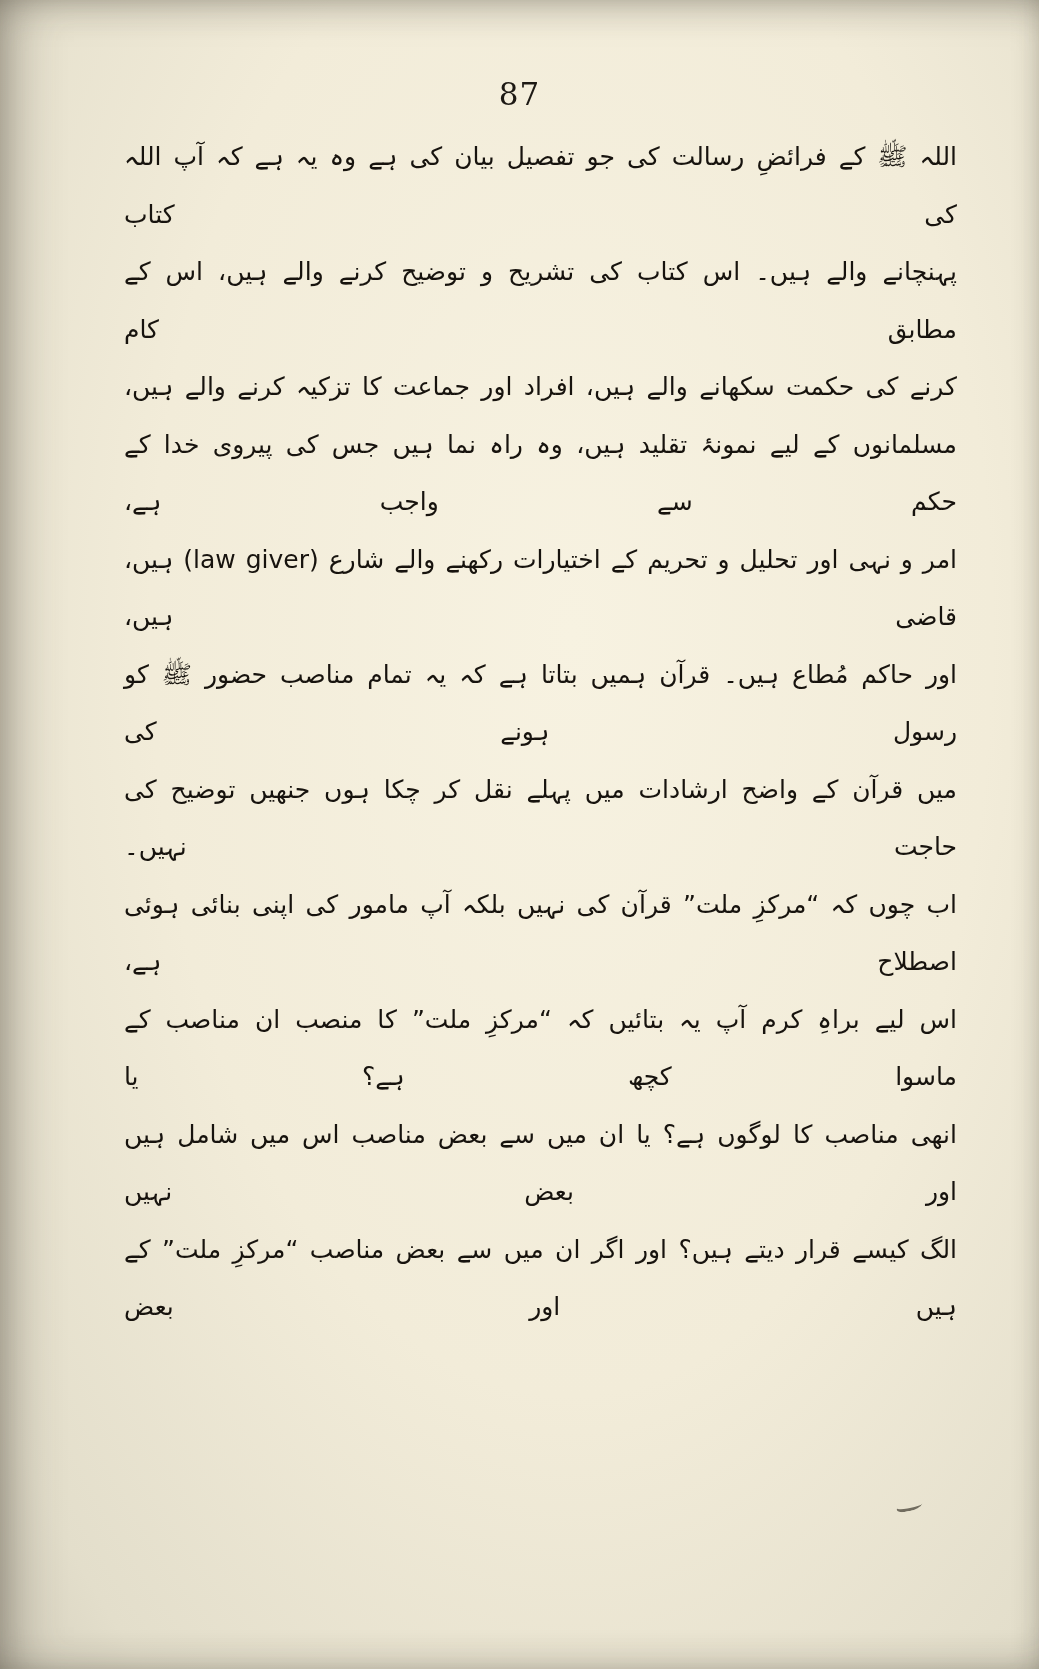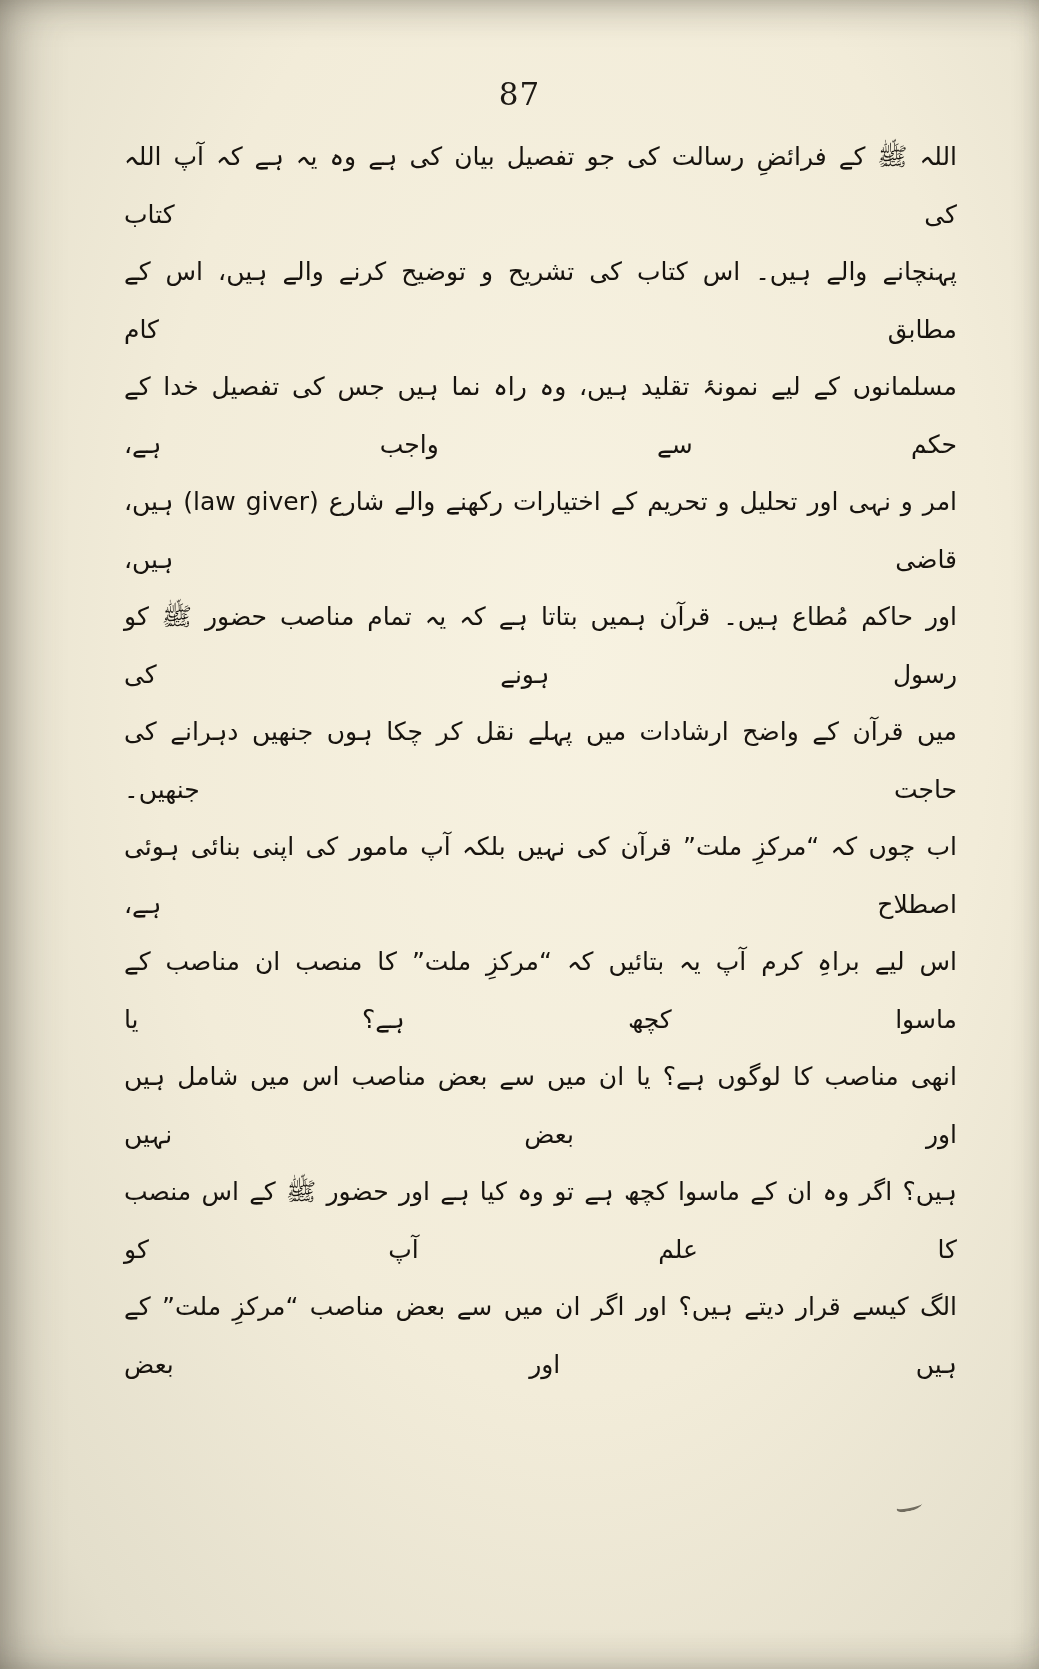--- a/index.html
+++ b/index.html
@@ -69,27 +69,27 @@
 </head>
 <body>
 
 <div class="page">
 
   <div class="page-number">87</div>
 
   <div class="text-block">
     <div class="line">اللہ ﷺ کے فرائضِ رسالت کی جو تفصیل بیان کی ہے وہ یہ ہے کہ آپ اللہ کی کتاب</div>
     <div class="line">پہنچانے والے ہیں۔ اس کتاب کی تشریح و توضیح کرنے والے ہیں، اس کے مطابق کام</div>
-    <div class="line">مسلمانوں کے لیے نمونۂ تقلید ہیں، وہ راہ نما ہیں جس کی تفصیل خدا کے حکم سے واجب ہے،</div>
+    <div class="line">کرنے کی حکمت سکھانے والے ہیں، افراد اور جماعت کا تزکیہ کرنے والے ہیں،</div>
+    <div class="line">مسلمانوں کے لیے نمونۂ تقلید ہیں، وہ راہ نما ہیں جس کی پیروی خدا کے حکم سے واجب ہے،</div>
     <div class="line">امر و نہی اور تحلیل و تحریم کے اختیارات رکھنے والے شارع (law giver) ہیں، قاضی ہیں،</div>
     <div class="line">اور حاکم مُطاع ہیں۔ قرآن ہمیں بتاتا ہے کہ یہ تمام مناصب حضور ﷺ کو رسول ہونے کی</div>
-    <div class="line">میں قرآن کے واضح ارشادات میں پہلے نقل کر چکا ہوں جنھیں دہرانے کی حاجت جنھیں۔</div>
+    <div class="line">میں قرآن کے واضح ارشادات میں پہلے نقل کر چکا ہوں جنھیں توضیح کی حاجت نہیں۔</div>
     <div class="line">اب چوں کہ “مرکزِ ملت” قرآن کی نہیں بلکہ آپ مامور کی اپنی بنائی ہوئی اصطلاح ہے،</div>
     <div class="line">اس لیے براہِ کرم آپ یہ بتائیں کہ “مرکزِ ملت” کا منصب ان مناصب کے ماسوا کچھ ہے؟ یا</div>
     <div class="line">انھی مناصب کا لوگوں ہے؟ یا ان میں سے بعض مناصب اس میں شامل ہیں اور بعض نہیں</div>
-    <div class="line">ہیں؟ اگر وہ ان کے ماسوا کچھ ہے تو وہ کیا ہے اور حضور ﷺ کے اس منصب کا علم آپ کو</div>
     <div class="line">الگ کیسے قرار دیتے ہیں؟ اور اگر ان میں سے بعض مناصب “مرکزِ ملت” کے ہیں اور بعض</div>
 
   </div>
 
   <div class="artifact"></div>
 
 </div>
 
 </body></html>

